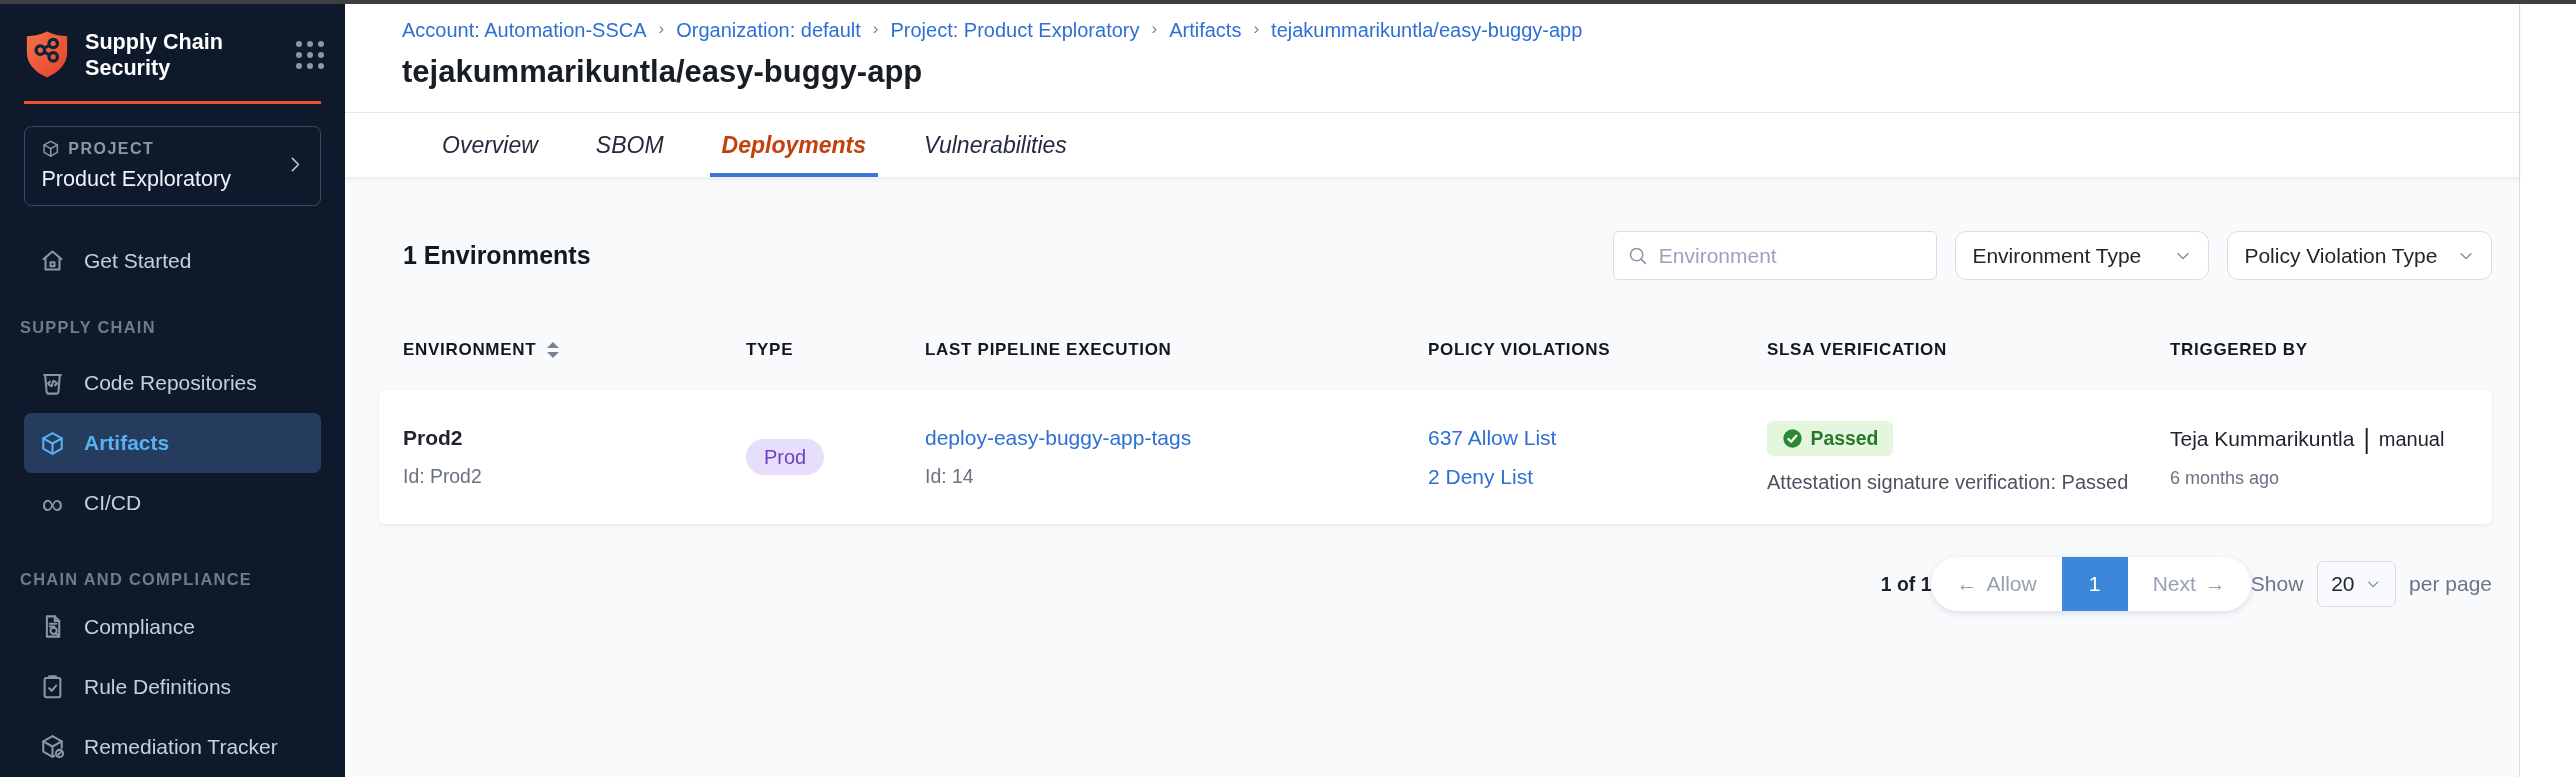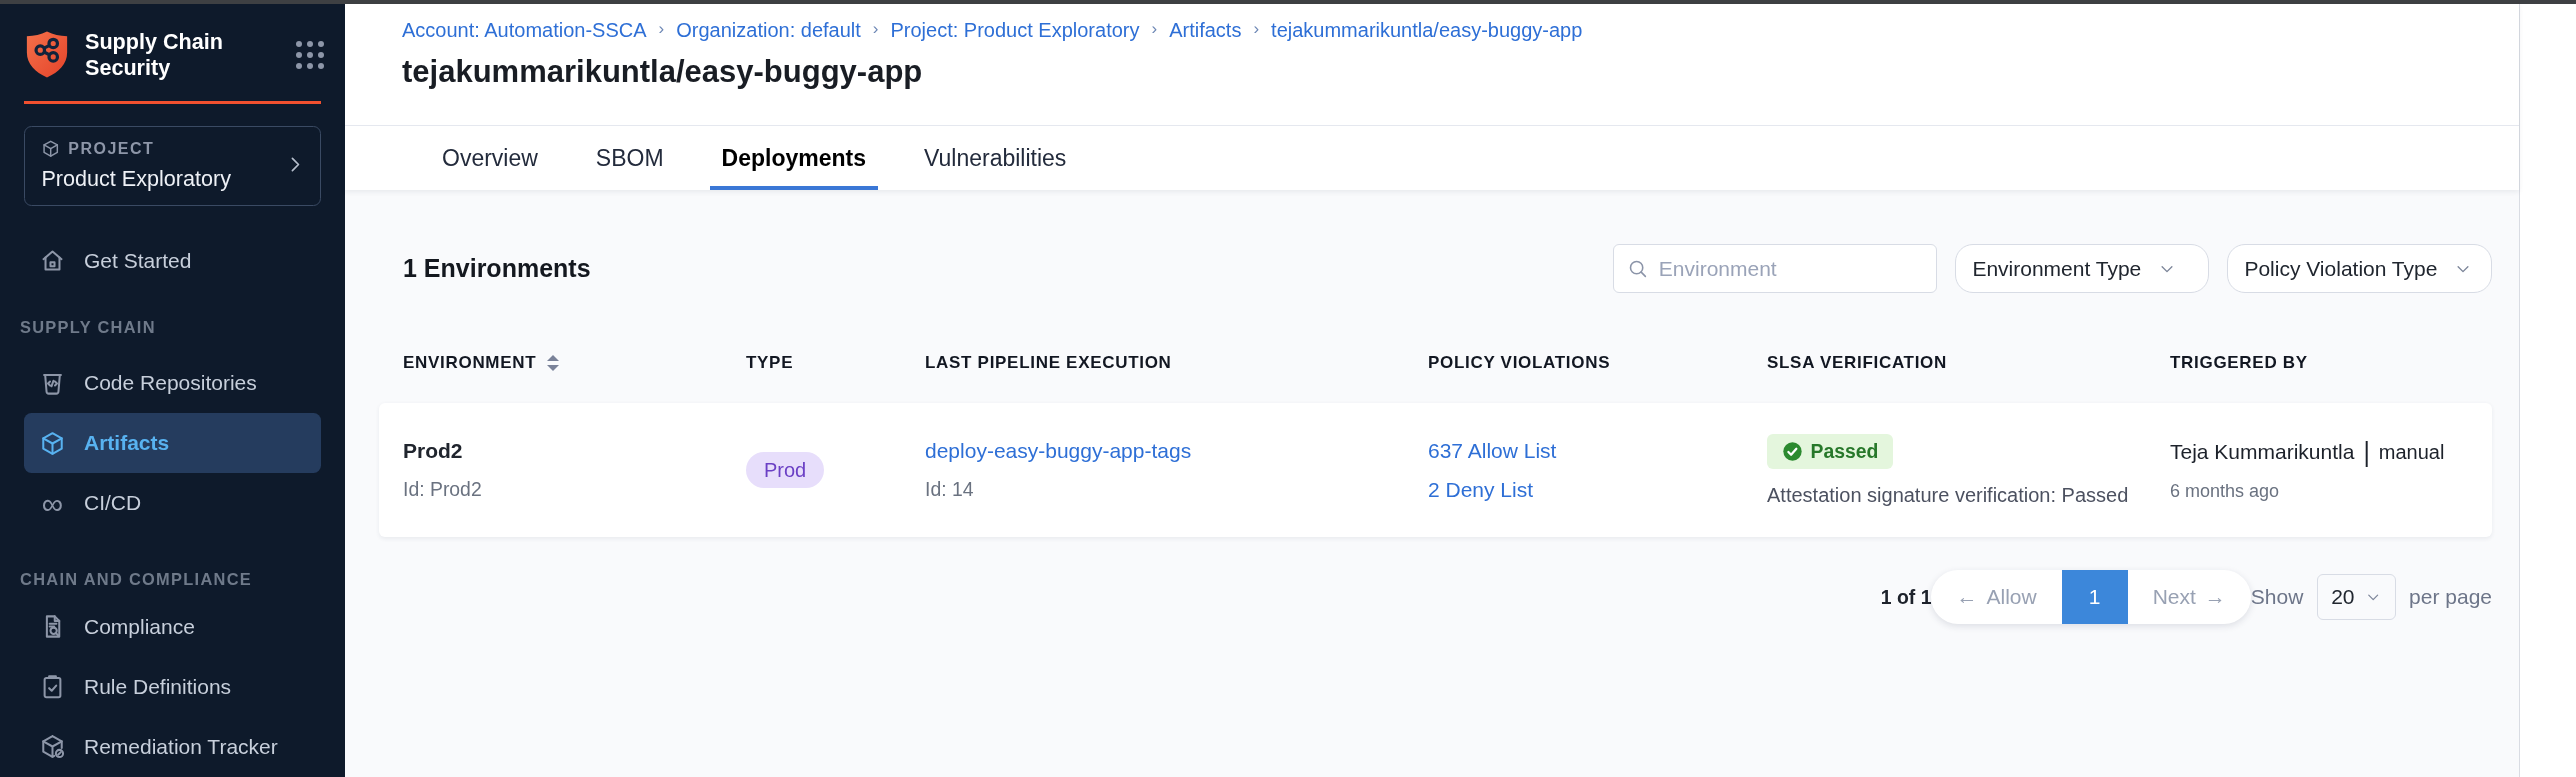--- a/index.html
+++ b/index.html
@@ -32,39 +32,39 @@
   .nav-item.active { background:#253c5e; margin:0 24px; padding-left:15px; border-radius:7.5px; color:#58b2f0; font-weight:600; }
   .nav-item.active svg { color:#58b2f0; }
   .nav-section { padding-left:20px; color:#6f7a8a; font-size:16.4px; font-weight:600; letter-spacing:1.3px; }
   .nav-section.first { margin:27px 0 16.4px; }
   .nav-section.second { margin:37px 0 7.5px; }
   svg.ico { fill:none; stroke:currentColor; stroke-width:1.8; stroke-linecap:round; stroke-linejoin:round; }
 
   
   .main { flex:1; min-width:0; display:flex; flex-direction:column; background:#f9fafc; }
   .page-header { background:#fff; position:relative; z-index:3; box-shadow:0 2.2px 5.2px rgba(25,35,65,.08); }
-  .header-top { padding:15px 0 16px 57px; border-bottom:0.7px solid #e5e8ef; }
+  .header-top { padding:15px 0 3px 57px; border-bottom:0.7px solid #e5e8ef; }
   .breadcrumb { display:flex; align-items:center; gap:12px; font-size:20px; color:#2e6fd6; }
   .crumb { cursor:pointer; }
   .crumb-sep { color:#6d87b5; font-size:17px; transform:translateY(-0.7px); }
   .page-title { font-size:31px; font-weight:600; color:#191d24; margin:12px 0 19.4px; }
-  .tabbar { display:flex; align-items:stretch; height:64px; padding-left:85px; gap:34px; }
+  .tabbar { display:flex; align-items:stretch; height:64px; padding-left:85px; gap:34px;font-style:italic; }
   .tab { display:flex; align-items:center; padding:0 12px; font-size:23px; color:#232b3c; position:relative; cursor:pointer; }
-  .tab.active { font-weight:700; color:#000000; }
+  .tab.active { font-weight:700; color:#c2410c; }
   .tab.active::after { content:""; position:absolute; left:0; right:0; bottom:0; height:4.5px; background:#3a77d6; }
 
   .content { flex:1; padding:0 27px 0 34px; }
   .toolbar { display:flex; align-items:center; justify-content:space-between; margin-top:54px; padding-left:24px; }
   .env-heading { font-size:25px; font-weight:700; color:#14181f; }
   .toolbar-right { display:flex; gap:18px; }
   .search-box { width:324px; height:49px; background:#fff; border:1.5px solid #d8dce5; border-radius:6px; display:flex; align-items:center; padding:0 13.4px; gap:10.4px; }
   .search-box svg { width:21px; height:21px; color:#8b94a8; flex-shrink:0; }
   .search-box input { flex:1; border:none; outline:none; background:transparent; font-size:21px; color:#333a46; font-family:inherit; min-width:0; }
   .search-box input::placeholder { color:#9aa3b8; }
-  .select-box { height:49px; background:#fff; border:1.5px solid #d8dce5; border-radius:18px; display:flex; align-items:center; justify-content:flex-start; padding:0 16.4px; font-size:21px; color:#20262f; gap:16.4px; cursor:pointer; }
+  .select-box { height:49px; background:#fff; border:1.5px solid #d8dce5; border-radius:11px; display:flex; align-items:center; justify-content:space-between; padding:0 16.4px; font-size:21px; color:#20262f; gap:16.4px; cursor:pointer; }
   .select-box svg { width:18px; height:18px; color:#7c8599; flex-shrink:0; }
   .sel-env-type { width:254px; }
   .sel-policy-type { width:265px; }
 
   .tgrid { display:grid; grid-template-columns:343px 179px 503px 339px 403px 1fr; }
   .table-head { padding:0 24px; margin-top:60px; font-size:17px; font-weight:700; letter-spacing:0.7px; color:#121722; }
   .th { display:flex; align-items:center; gap:10.4px; }
   .sort { display:flex; flex-direction:column; gap:3.7px; cursor:pointer; }
   .sort .tri-up { width:0; height:0; border-left:6px solid transparent; border-right:6px solid transparent; border-bottom:6.7px solid #7a8299; }
   .sort .tri-down { width:0; height:0; border-left:6px solid transparent; border-right:6px solid transparent; border-top:6.7px solid #7a8299; }

